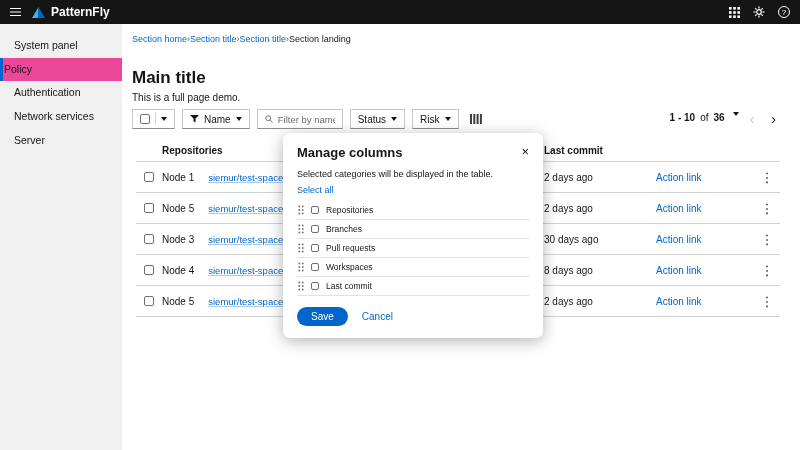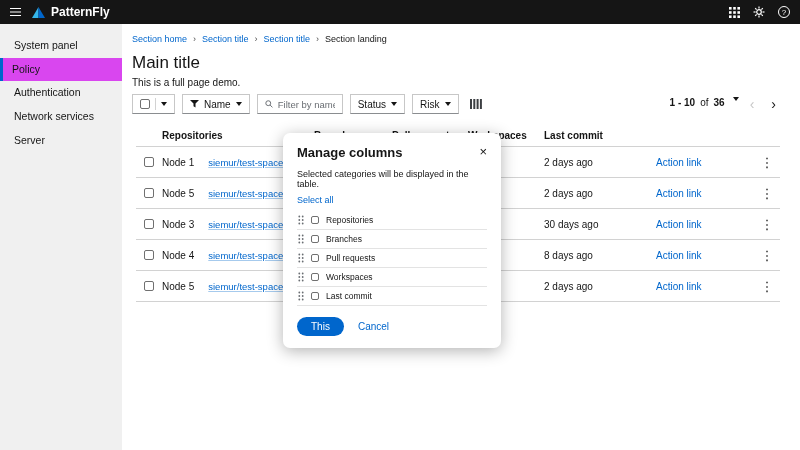--- a/index.html
+++ b/index.html
@@ -13,29 +13,29 @@
   .hamburger i{position:absolute;left:0;top:0;width:11px;height:1.5px;background:#fff;box-shadow:0 3.5px 0 #fff,0 7px 0 #fff}
   .brand{display:flex;align-items:flex-end;gap:5px;color:#fff;font-size:12px;font-weight:bold}
   .mast-right{margin-left:auto;display:flex;align-items:center;gap:13px;color:#fff}
   .help-circle{width:12px;height:12px;border:1px solid #fff;border-radius:50%;font-size:8px;display:flex;align-items:center;justify-content:center;cursor:pointer}
   .mast-icon{cursor:pointer;display:inline-flex;align-items:center}
 
   
   .layout{display:flex;height:426px}
   .sidebar{width:122px;background:#f0f0f0;padding-top:10px;flex-shrink:0}
   .side-item{font-size:10.5px;padding:5px 14px;color:#151515;cursor:pointer;line-height:1.3}
-  .side-item.active{background:#d946ef;border-left:3px solid var(--primary,#0066cc);padding-left:9px}
+  .side-item.active{background:#ec4899;border-left:3px solid var(--primary,#0066cc);padding-left:1px}
   .content{flex:1;padding:10px 12px 0 10px;position:relative}
 
   
-  .breadcrumb{display:flex;align-items:center;gap:6px;font-size:9px}
+  .breadcrumb{display:flex;align-items:center;font-size:9px}
   .bc-item{color:var(--link,#0066cc);text-decoration:none}
   .bc-item.current{color:#151515;cursor:default}
   .bc-sep{color:#4d4d4d;font-size:9px}
-  .page-title{font-size:17px;font-weight:normal;margin-top:9px}
+  .page-title{font-size:17px;font-weight:bold;margin-top:24px}
   .page-subtitle{font-size:10px;margin-top:4px}
 
   
   .toolbar{display:flex;align-items:center;gap:7px;margin-top:6px}
   .control{display:inline-flex;align-items:center;gap:5px;height:20px;background:#fff;border:1px solid #c7c7c7;border-bottom-color:#8a8d90;padding:0 7px;font-size:10px;color:#151515;font-family:inherit;cursor:pointer}
   .caret{width:0;height:0;border-left:3.5px solid transparent;border-right:3.5px solid transparent;border-top:4px solid #151515;display:inline-block}
   .cb{width:10px;height:10px;border:1px solid #707070;border-radius:2px;background:#fff;display:inline-block;flex-shrink:0;cursor:pointer}
   .bulk-divider{width:1px;height:12px;background:#d2d2d2}
   .search-box{width:86px;cursor:text}
   .search-box input{border:none;outline:none;width:100%;font-size:9.5px;font-family:inherit;color:#151515;background:transparent}
@@ -51,21 +51,21 @@
   .trow.thead{min-height:23px}
   .th{font-size:10px;font-weight:bold}
   .cell-name{display:flex;flex-direction:row;gap:14px;padding:4px 0}
   .node-name{font-size:10px}
   .space-link{font-size:9.5px;color:var(--link,#0066cc);text-decoration:underline;text-decoration-color:rgba(0,102,204,.35)}
   .commit{font-size:10px}
   .action-link{font-size:10px;color:var(--link,#0066cc);text-decoration:none;justify-self:start}
   .kebab{font-size:13px;justify-self:center;cursor:pointer;line-height:1}
 
   
-  .modal{position:absolute;left:283px;top:133px;width:218px;background:#fff;border-radius:7px;box-shadow:0 3px 16px rgba(0,0,0,.3);padding:12px 14px}
+  .modal{position:absolute;left:283px;top:133px;width:260px;background:#fff;border-radius:7px;box-shadow:0 3px 16px rgba(0,0,0,.3);padding:12px 14px}
   .modal-head{display:flex;align-items:flex-start}
   .modal-title{font-size:13px;font-weight:bold}
   .modal-close{margin-left:auto;font-size:13px;cursor:pointer;line-height:1;color:#151515}
   .modal-desc{font-size:9px;margin-top:9px}
   .select-all{display:inline-block;font-size:9px;color:var(--link,#0066cc);margin-top:6px;text-decoration:none}
   .col-list{margin-top:4px}
   .col-item{display:flex;align-items:center;gap:7px;padding:4px 1px;border-bottom:1px solid #e3e3e3}
   .col-label{font-size:8.5px}
   .cb.small{width:8px;height:8px}
   .grip{cursor:grab;flex-shrink:0}
@@ -356,16 +356,16 @@
             <circle cx="4.7" cy="5" r="0.9"></circle>
         <circle cx="1.3" cy="8.5" r="0.9"></circle>
             <circle cx="4.7" cy="8.5" r="0.9"></circle>
       </g>
     </svg>
     <span class="cb small"></span>
     <span class="col-label">Last commit</span>
   </div>
 </div>
   <div class="modal-foot">
-    <button class="save-btn">This</button>
+    <button class="save-btn">Save</button>
     <a class="cancel-link">Cancel</a>
   </div>
 </div>
 
 </body></html>

